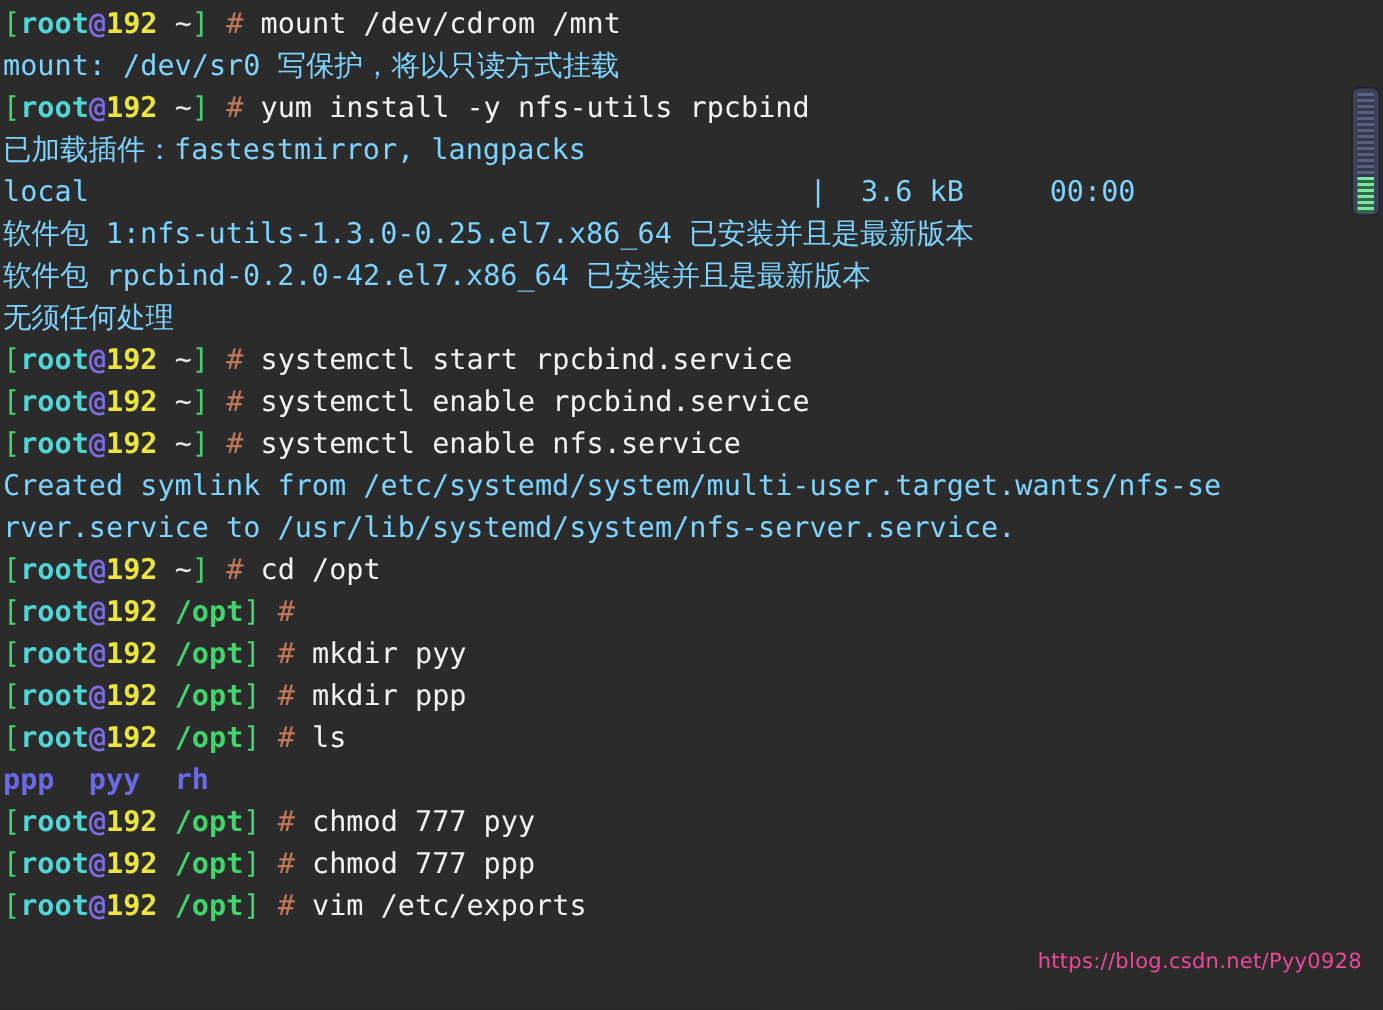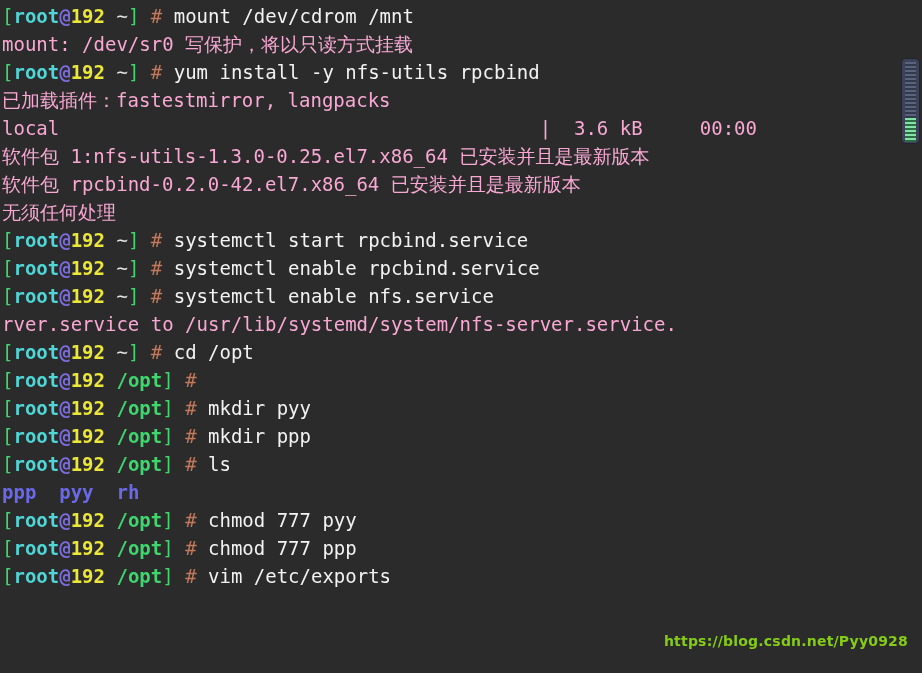--- a/index.html
+++ b/index.html
@@ -36,21 +36,21 @@
   }
   
   .c-bracket { color: #3fd66e; }
   .c-user    { color: #4fd6d6; font-weight: bold; }
   .c-at      { color: #7d6ce0; font-weight: bold; }
   .c-host    { color: #ece63a; font-weight: bold; }
   .c-tilde   { color: #e6e6e6; }
   .c-path    { color: #3fd66e; font-weight: bold; }
   .c-hash    { color: #c2785a; }
   .c-cmd     { color: #f2f2f2; }
-  .c-plain   { color: #f9a8d4; }
+  .c-plain   { color: #7dd3fc; }
   .c-dir     { color: #6a6ae8; font-weight: bold; }
 
   
   .cjk { font-family: Liberation Serif, serif; }
 
   
   #scrollbar-track {
     position: absolute;
     right: 0px;
     top: 0;
@@ -91,45 +91,45 @@
     background: repeating-linear-gradient(
       to bottom,
       #7fe3a4 0px, #7fe3a4 2px,
       #2f6b45 2px, #2f6b45 4px
     );
   }
   #watermark {
     position: absolute;
     right: 14px;
     bottom: 18px;
-    color: #84cc16;
+    color: #ec4899;
     font-family: "DejaVu Sans", "Liberation Sans", sans-serif;
     font-size: 14px;
     letter-spacing: 0.2px;
     user-select: none;
-    font-weight: bold;
   }
 </style>
 </head>
 <body>
 
 <div id="terminal-window">
 
   <div id="terminal-screen">
       <div class="term-line"><span class="c-bracket">[</span><span class="c-user">root</span><span class="c-at">@</span><span class="c-host">192</span><span class="c-plain"> </span><span class="c-tilde">~</span><span class="c-bracket">]</span><span class="c-plain"> </span><span class="c-hash">#</span><span class="c-cmd"> mount /dev/cdrom /mnt</span></div>
       <div class="term-line"><span class="c-plain">mount: /dev/sr0 </span><span class="c-plain cjk">写保护，将以只读方式挂载</span></div>
       <div class="term-line"><span class="c-bracket">[</span><span class="c-user">root</span><span class="c-at">@</span><span class="c-host">192</span><span class="c-plain"> </span><span class="c-tilde">~</span><span class="c-bracket">]</span><span class="c-plain"> </span><span class="c-hash">#</span><span class="c-cmd"> yum install -y nfs-utils rpcbind</span></div>
       <div class="term-line"><span class="c-plain cjk">已加载插件：</span><span class="c-plain">fastestmirror, langpacks</span></div>
       <div class="term-line"><span class="c-plain">local                                          |  3.6 kB     00:00</span></div>
       <div class="term-line"><span class="c-plain cjk">软件包</span><span class="c-plain"> 1:nfs-utils-1.3.0-0.25.el7.x86_64 </span><span class="c-plain cjk">已安装并且是最新版本</span></div>
       <div class="term-line"><span class="c-plain cjk">软件包</span><span class="c-plain"> rpcbind-0.2.0-42.el7.x86_64 </span><span class="c-plain cjk">已安装并且是最新版本</span></div>
       <div class="term-line"><span class="c-plain cjk">无须任何处理</span></div>
       <div class="term-line"><span class="c-bracket">[</span><span class="c-user">root</span><span class="c-at">@</span><span class="c-host">192</span><span class="c-plain"> </span><span class="c-tilde">~</span><span class="c-bracket">]</span><span class="c-plain"> </span><span class="c-hash">#</span><span class="c-cmd"> systemctl start rpcbind.service</span></div>
       <div class="term-line"><span class="c-bracket">[</span><span class="c-user">root</span><span class="c-at">@</span><span class="c-host">192</span><span class="c-plain"> </span><span class="c-tilde">~</span><span class="c-bracket">]</span><span class="c-plain"> </span><span class="c-hash">#</span><span class="c-cmd"> systemctl enable rpcbind.service</span></div>
       <div class="term-line"><span class="c-bracket">[</span><span class="c-user">root</span><span class="c-at">@</span><span class="c-host">192</span><span class="c-plain"> </span><span class="c-tilde">~</span><span class="c-bracket">]</span><span class="c-plain"> </span><span class="c-hash">#</span><span class="c-cmd"> systemctl enable nfs.service</span></div>
+      <div class="term-line"><span class="c-plain">Created symlink from /etc/systemd/system/multi-user.target.wants/nfs-se</span></div>
       <div class="term-line"><span class="c-plain">rver.service to /usr/lib/systemd/system/nfs-server.service.</span></div>
       <div class="term-line"><span class="c-bracket">[</span><span class="c-user">root</span><span class="c-at">@</span><span class="c-host">192</span><span class="c-plain"> </span><span class="c-tilde">~</span><span class="c-bracket">]</span><span class="c-plain"> </span><span class="c-hash">#</span><span class="c-cmd"> cd /opt</span></div>
       <div class="term-line"><span class="c-bracket">[</span><span class="c-user">root</span><span class="c-at">@</span><span class="c-host">192</span><span class="c-plain"> </span><span class="c-path">/opt</span><span class="c-bracket">]</span><span class="c-plain"> </span><span class="c-hash">#</span></div>
       <div class="term-line"><span class="c-bracket">[</span><span class="c-user">root</span><span class="c-at">@</span><span class="c-host">192</span><span class="c-plain"> </span><span class="c-path">/opt</span><span class="c-bracket">]</span><span class="c-plain"> </span><span class="c-hash">#</span><span class="c-cmd"> mkdir pyy</span></div>
       <div class="term-line"><span class="c-bracket">[</span><span class="c-user">root</span><span class="c-at">@</span><span class="c-host">192</span><span class="c-plain"> </span><span class="c-path">/opt</span><span class="c-bracket">]</span><span class="c-plain"> </span><span class="c-hash">#</span><span class="c-cmd"> mkdir ppp</span></div>
       <div class="term-line"><span class="c-bracket">[</span><span class="c-user">root</span><span class="c-at">@</span><span class="c-host">192</span><span class="c-plain"> </span><span class="c-path">/opt</span><span class="c-bracket">]</span><span class="c-plain"> </span><span class="c-hash">#</span><span class="c-cmd"> ls</span></div>
       <div class="term-line"><span class="c-dir">ppp</span><span class="c-plain">  </span><span class="c-dir">pyy</span><span class="c-plain">  </span><span class="c-dir">rh</span></div>
       <div class="term-line"><span class="c-bracket">[</span><span class="c-user">root</span><span class="c-at">@</span><span class="c-host">192</span><span class="c-plain"> </span><span class="c-path">/opt</span><span class="c-bracket">]</span><span class="c-plain"> </span><span class="c-hash">#</span><span class="c-cmd"> chmod 777 pyy</span></div>
       <div class="term-line"><span class="c-bracket">[</span><span class="c-user">root</span><span class="c-at">@</span><span class="c-host">192</span><span class="c-plain"> </span><span class="c-path">/opt</span><span class="c-bracket">]</span><span class="c-plain"> </span><span class="c-hash">#</span><span class="c-cmd"> chmod 777 ppp</span></div>
       <div class="term-line"><span class="c-bracket">[</span><span class="c-user">root</span><span class="c-at">@</span><span class="c-host">192</span><span class="c-plain"> </span><span class="c-path">/opt</span><span class="c-bracket">]</span><span class="c-plain"> </span><span class="c-hash">#</span><span class="c-cmd"> vim /etc/exports</span></div>

